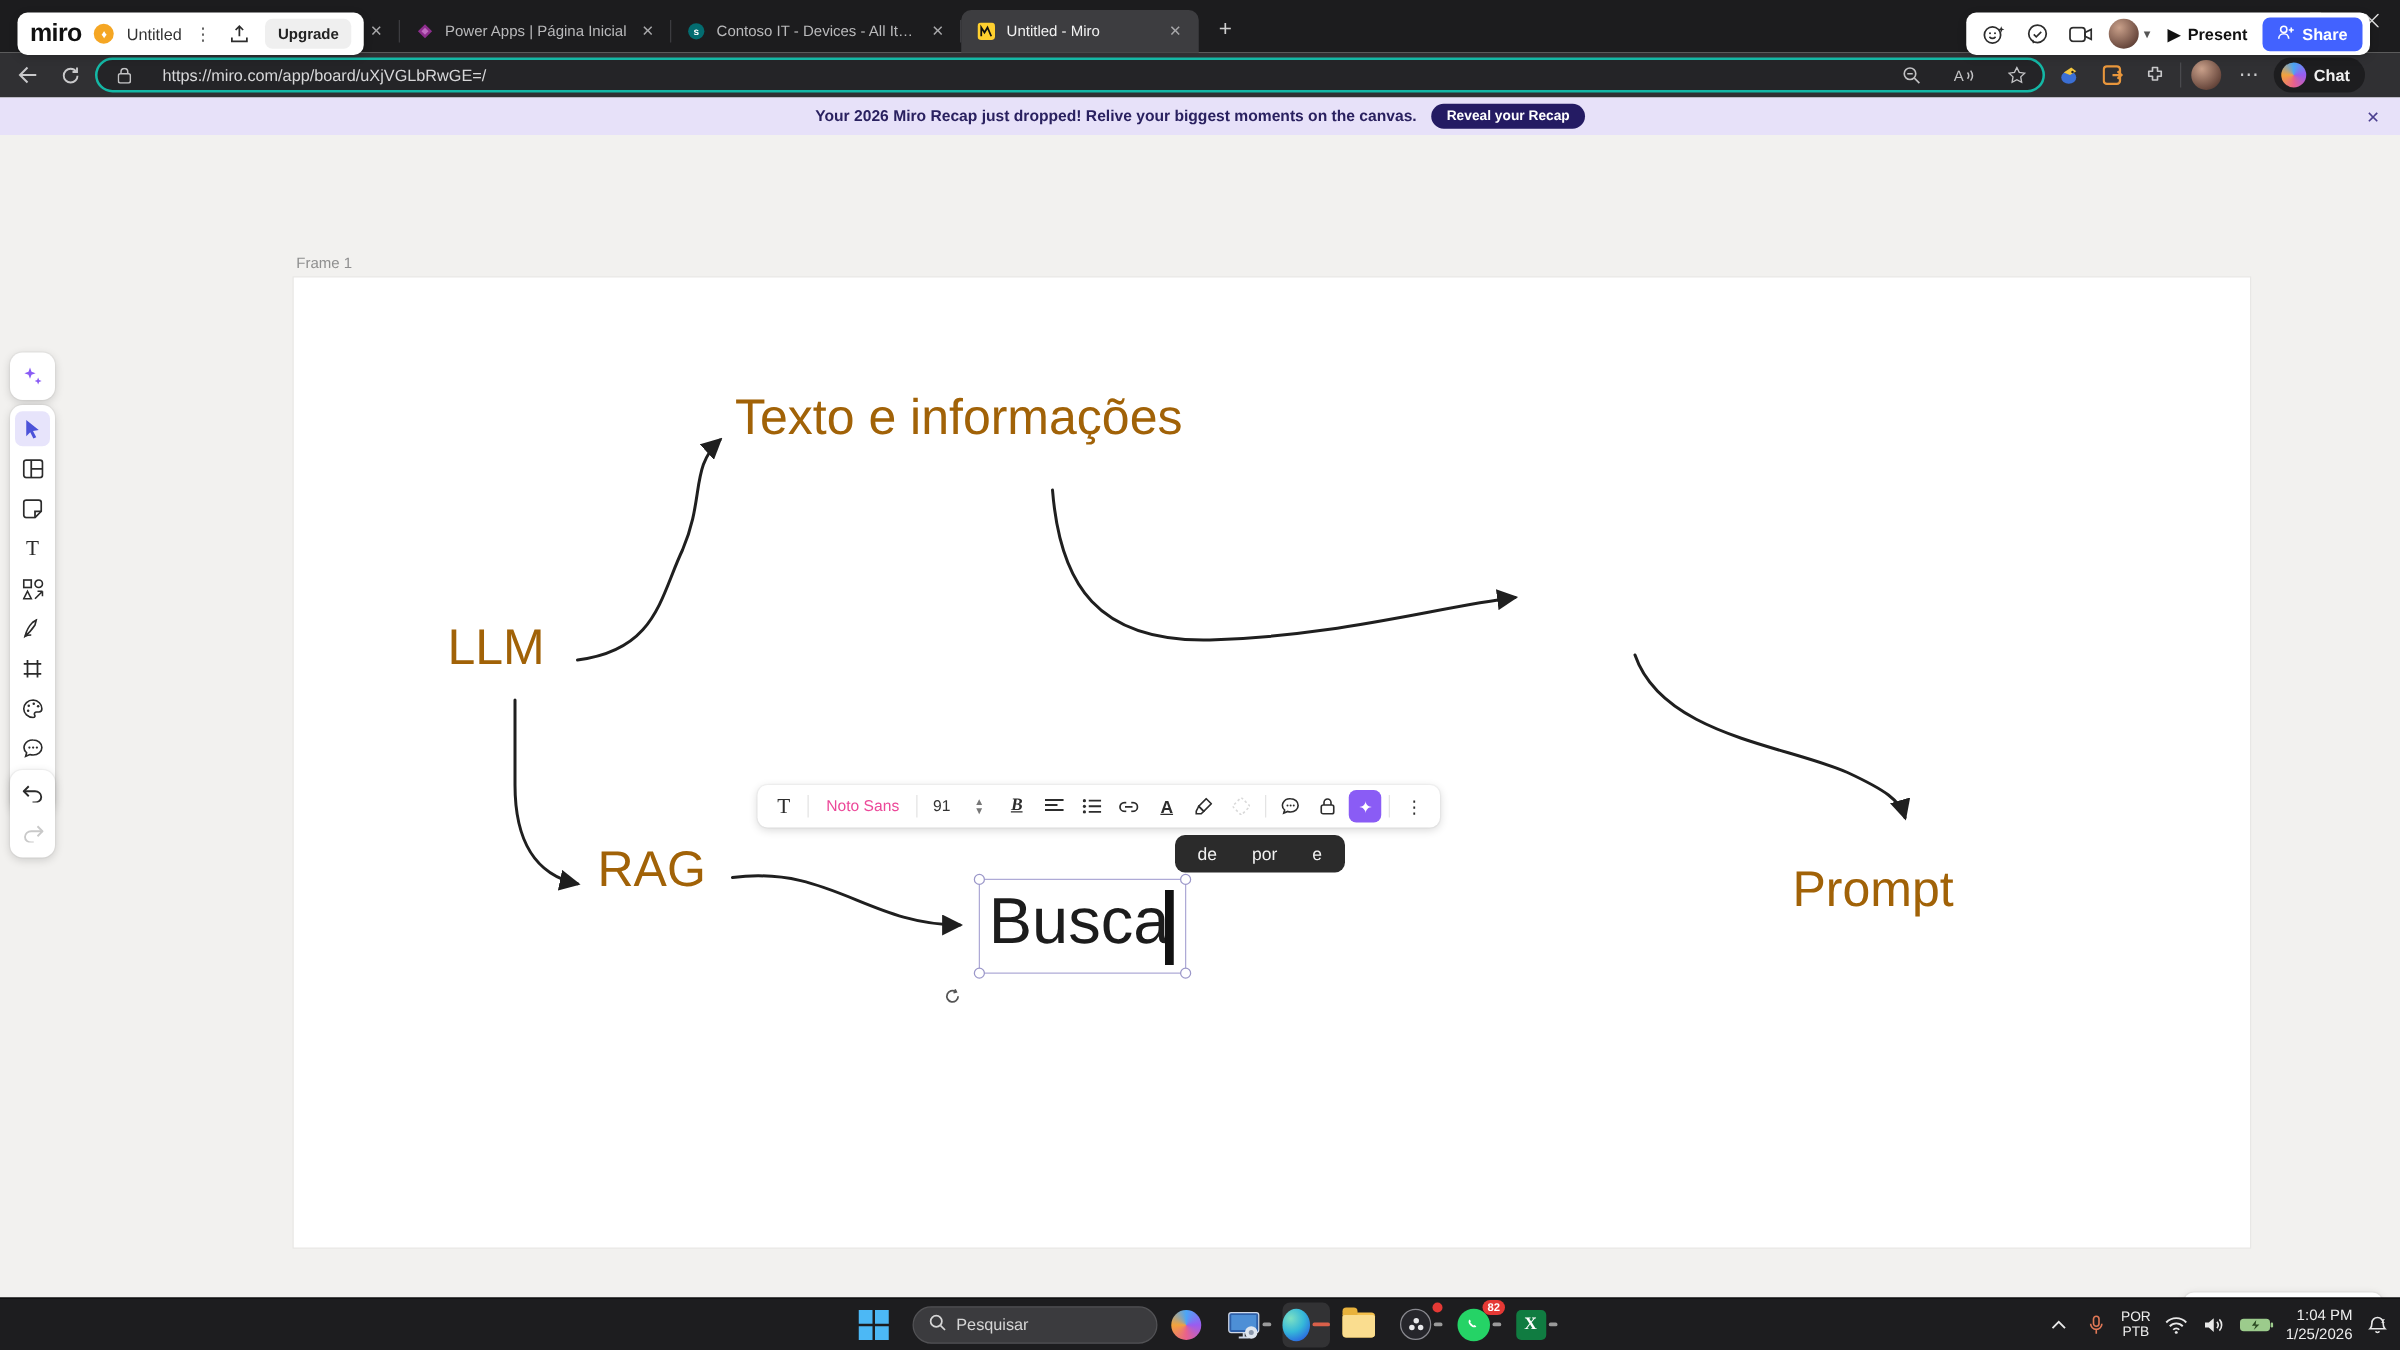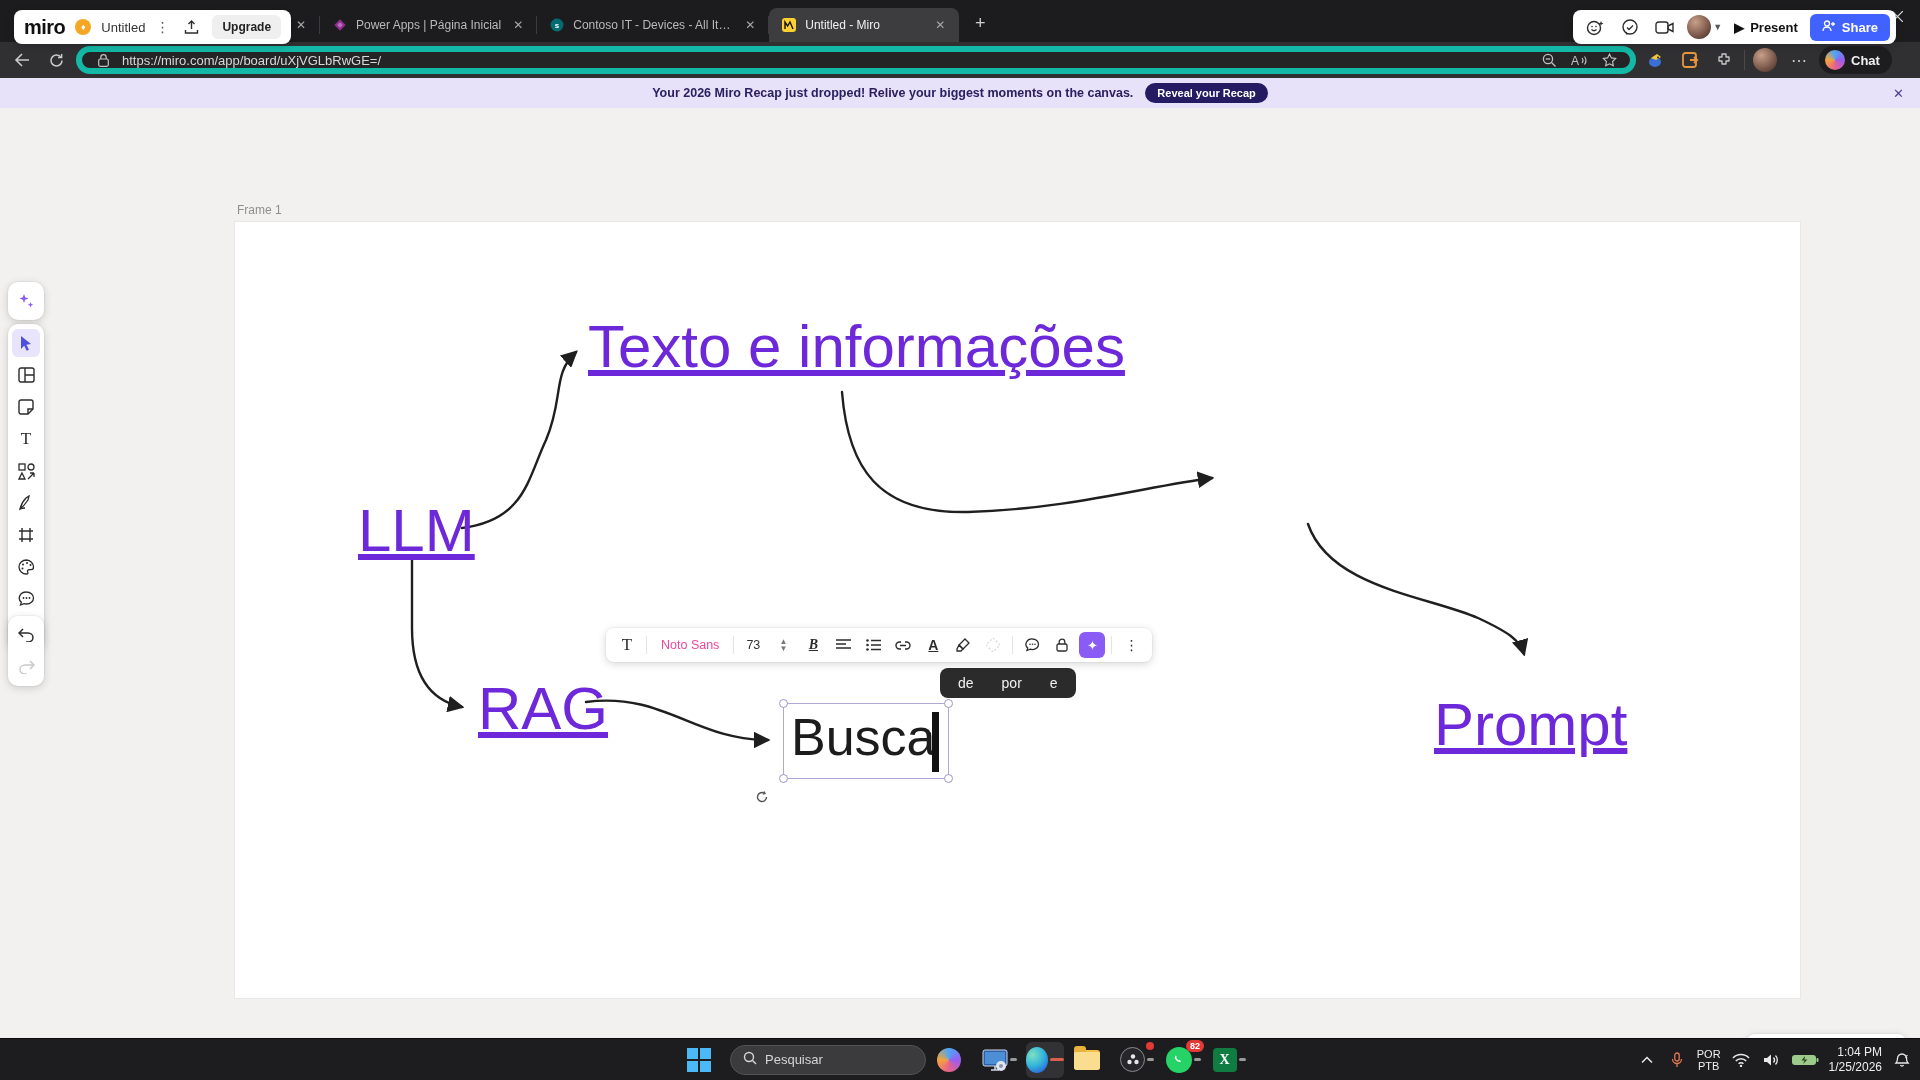--- a/index.html
+++ b/index.html
@@ -16,41 +16,41 @@
   .tab.active { background:#3D3D40; color:#f1f1f1; }
   .tab .title { white-space:nowrap; overflow:hidden; text-overflow:ellipsis; flex:1; }
   .tab .close { font-size:12px; color:#a8a8aa; padding:2px 4px; border-radius:4px; }
   .newtab-btn { width:30px; height:30px; margin:0 0 4px 6px; display:flex; align-items:center; justify-content:center; color:#cfcfcf; font-size:18px; border-radius:6px; }
   .win-controls { margin-left:auto; display:flex; align-self:flex-start; }
   .win-btn { width:46px; height:32px; display:flex; align-items:center; justify-content:center; color:#dedede; }
   .favicon { width:16px; height:16px; flex:0 0 16px; display:flex; align-items:center; justify-content:center; }
 
   .navbar { position:absolute; left:0; top:42px; width:1920px; height:36px; background:#303033; display:flex; align-items:center; gap:6px; padding:0 8px; }
   .nav-icon { width:28px; height:28px; display:flex; align-items:center; justify-content:center; color:#c9c9cb; border-radius:6px; }
-  .url-pill { height:28px; flex:0 0 1560px; background:#242427; border:6px solid #14b8a6; border-radius:14px; display:flex; align-items:center; padding:0 10px; color:#d7d7d9; font-size:13px; gap:8px; }
+  .url-pill { height:28px; flex:0 0 1560px; background:#242427; border:2px solid #14b8a6; border-radius:14px; display:flex; align-items:center; padding:0 10px; color:#d7d7d9; font-size:13px; gap:20px; }
   .url-pill .url { flex:1; white-space:nowrap; overflow:hidden; }
   .pill-icon { width:22px; height:22px; display:flex; align-items:center; justify-content:center; color:#c2c2c4; }
   .nav-right { display:flex; align-items:center; gap:6px; }
   .chat-pill { height:28px; background:#1d1d1f; border-radius:14px; display:flex; align-items:center; gap:6px; padding:0 12px 0 6px; color:#f0f0f0; font-size:13px; font-weight:700; }
   .grad-circle { width:20px; height:20px; border-radius:50%; background:conic-gradient(#4ba6f7,#9a5cf0,#e8618c,#f2a33c,#4ba6f7); }
   .avatar { width:24px; height:24px; border-radius:50%; background:radial-gradient(circle at 35% 30%, #c9a08a, #6b4a3f 70%, #3a2a24); }
   .vsep { width:1px; height:20px; background:#4a4a4e; }
 
   
   .banner { position:absolute; left:0; top:78px; width:1920px; height:30px; background:#E7E1F9; display:flex; align-items:center; justify-content:center; gap:12px; }
   .banner .msg { font-size:12.5px; font-weight:700; color:#2a2160; }
   .banner .cta { background:#241B63; color:#fff; font-size:11px; font-weight:700; padding:4px 12px; border-radius:12px; border:none; }
   .banner .bx { position:absolute; right:16px; color:#4b3f8f; font-size:13px; }
 
   
   .app { position:absolute; left:0; top:108px; width:1920px; height:930px; background:#F2F1EF; }
   .frame { position:absolute; left:235px; top:114px; width:1565px; height:776px; background:#ffffff; box-shadow:0 0 0 1px rgba(0,0,0,0.04); }
   .frame-label { position:absolute; left:237px; top:95px; font-size:12px; color:#8f8f8f; }
   svg.edges { position:absolute; left:0; top:-108px; width:1920px; height:1080px; pointer-events:none; }
-  .node { position:absolute; font-size:60px; color:#6d28d9; white-space:nowrap; letter-spacing:0px;text-decoration:underline; }
+  .node { position:absolute; font-size:40px; color:#a16207; white-space:nowrap; letter-spacing:0px; }
 
   
   .editbox { position:absolute; left:783px; top:595px; width:166px; height:76px; border:1px solid #aeaad6; background:#fff; }
   .editbox .node-text { position:absolute; left:7px; top:3px; font-size:52px; color:#1c1c1c; }
   .caret { position:absolute; left:148px; top:8px; width:7px; height:60px; background:#111; }
   .handle { position:absolute; width:9px; height:9px; border-radius:50%; background:#fff; border:1px solid #9b97c9; }
   .h-tl{left:-5px;top:-5px}.h-tr{right:-5px;top:-5px}.h-bl{left:-5px;bottom:-5px}.h-br{right:-5px;bottom:-5px}
   .rotate-handle { position:absolute; left:755px; top:682px; width:16px; height:16px; color:#555; }
 
   
@@ -320,21 +320,21 @@
       <span class="sg">de</span>
       <span class="sg">por</span>
       <span class="sg">e</span>
     </div>
 
     <div class="floatbar text-toolbar">
       <div class="tt-item" style="font-family:'Liberation Serif',serif; font-size:17px;">T</div>
       <div class="tt-sep"></div>
       <div class="tt-item tt-font">Noto Sans</div>
       <div class="tt-sep"></div>
-      <div class="tt-item tt-size">73</div>
+      <div class="tt-item tt-size">91</div>
       <div class="tt-item tt-stepper">
           <span>▲</span>
           <span>▼</span>
         </div>
       <div class="tt-item tt-bold">B</div>
       <div class="tt-item">
           <svg width="15" height="12" viewBox="0 0 15 12">
             <path d="M0 1h15M0 5h10M0 9h15" stroke="currentColor" stroke-width="1.7"></path>
           </svg>
         </div>

